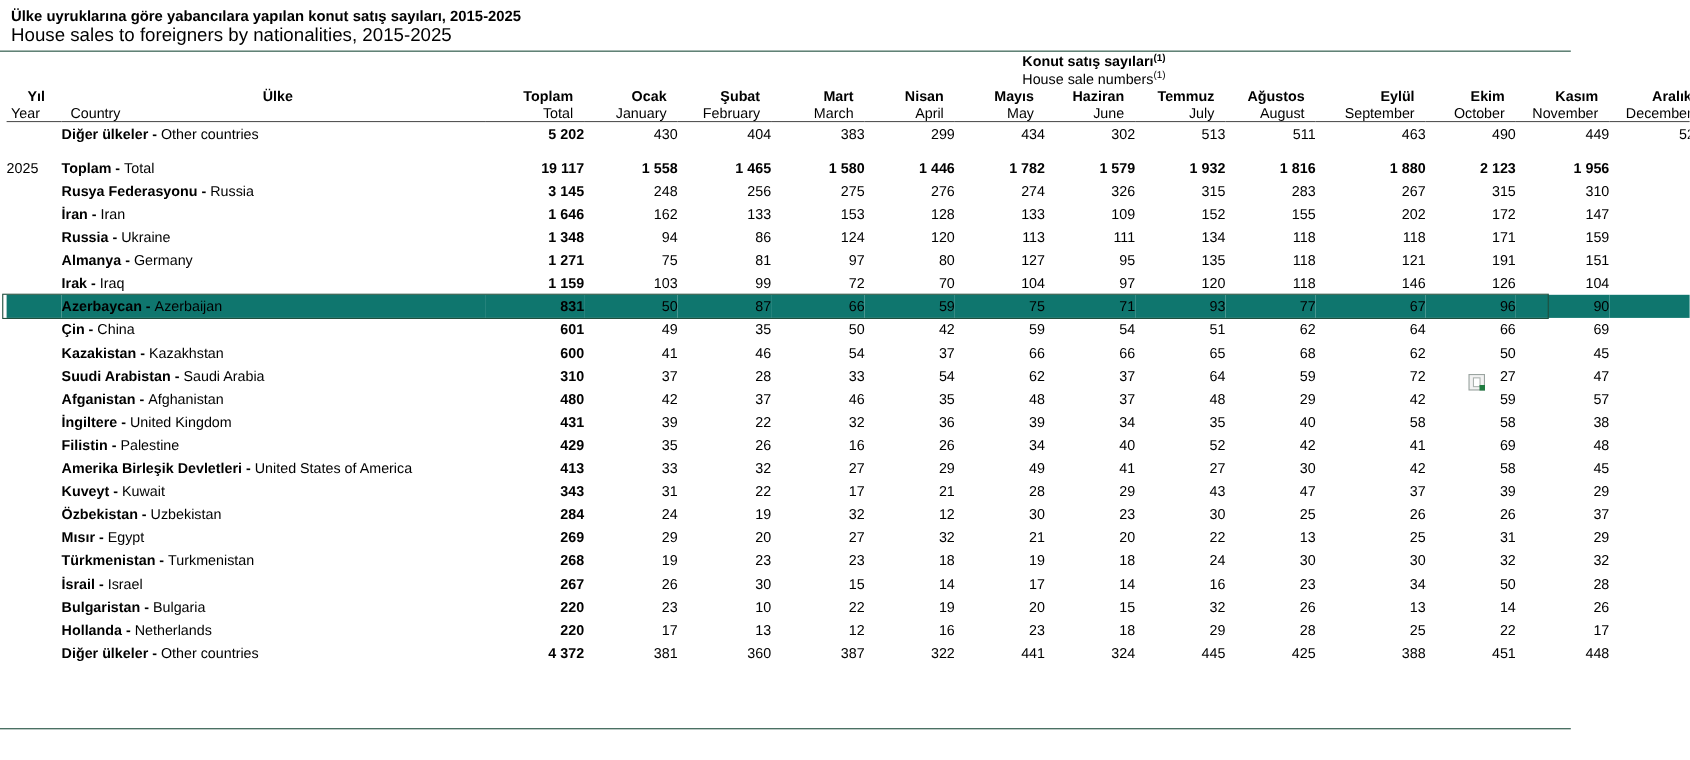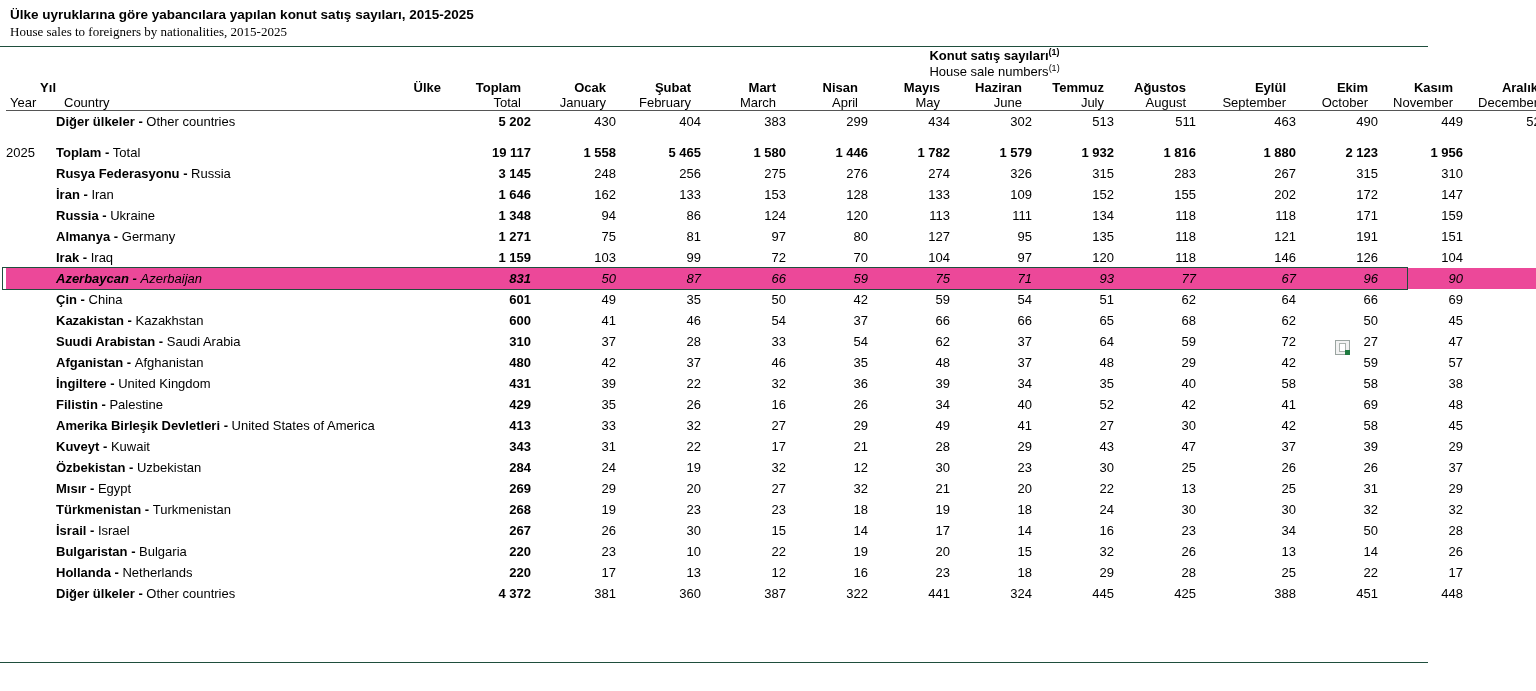--- a/index.html
+++ b/index.html
@@ -24,23 +24,22 @@
   .title-block {
     padding: 6px 10px 4px 10px;
   }
   .title-tr {
     font-weight: bold;
     font-size: 13.5px;
     line-height: 17px;
   }
   .title-en {
     font-weight: normal;
-    font-size: 13px;
+    font-size: 17px;
     line-height: 17px;
-    font-family: Liberation Serif, serif;
   }
   .rule {
     border-bottom: 1px solid #1f4e3d;
     margin: 2px 0 0 0;
   }
   table.main {
     border-collapse: collapse;
     width: 1526px;
     margin-left: 6px;
     table-layout: fixed;
@@ -78,21 +77,21 @@
     font-weight: bold;
     line-height: 15px;
   }
   .colhead-en {
     text-align: right;
     font-weight: normal;
     line-height: 15px;
     padding-bottom: 3px;
   }
   .colhead-left {
-    text-align: right;
+    text-align: center;
     font-weight: bold;
     line-height: 15px;
     margin-top: 44px;
   }
   .colhead-left-en {
     text-align: left;
     font-weight: normal;
     line-height: 15px;
     padding-bottom: 3px;
     margin-top: 35px;
@@ -126,22 +125,21 @@
   .cname-en {
     font-weight: normal;
   }
   .total-row td.num, .total-row td.country {
     font-weight: bold;
   }
   td.num.total-col {
     font-weight: bold;
   }
   tr.highlight td {
-    background: #ec4899;
-    font-style: italic;
+    background: #0f766e;
   }
   .hl-border-top {
     position: absolute;
     border: 1px solid #1f4e3d;
     left: 4px;
     width: 1400px;
     height: 21px;
     box-sizing: border-box;
     pointer-events: none;
   }
@@ -285,21 +283,21 @@
           <td class="num">524</td>
         </tr>
         <tr class="spacer-row">
           <td colspan="15"></td>
         </tr>
         <tr class="data total-row">
           <td class="year">2025</td>
           <td class="country"><span class="cname">Toplam</span><span class="cname"> - </span><span class="cname-en">Total</span></td>
           <td class="num total-col">19 117</td>
           <td class="num">1 558</td>
-          <td class="num">5 465</td>
+          <td class="num">1 465</td>
           <td class="num">1 580</td>
           <td class="num">1 446</td>
           <td class="num">1 782</td>
           <td class="num">1 579</td>
           <td class="num">1 932</td>
           <td class="num">1 816</td>
           <td class="num">1 880</td>
           <td class="num">2 123</td>
           <td class="num">1 956</td>
           <td class="num"></td>

